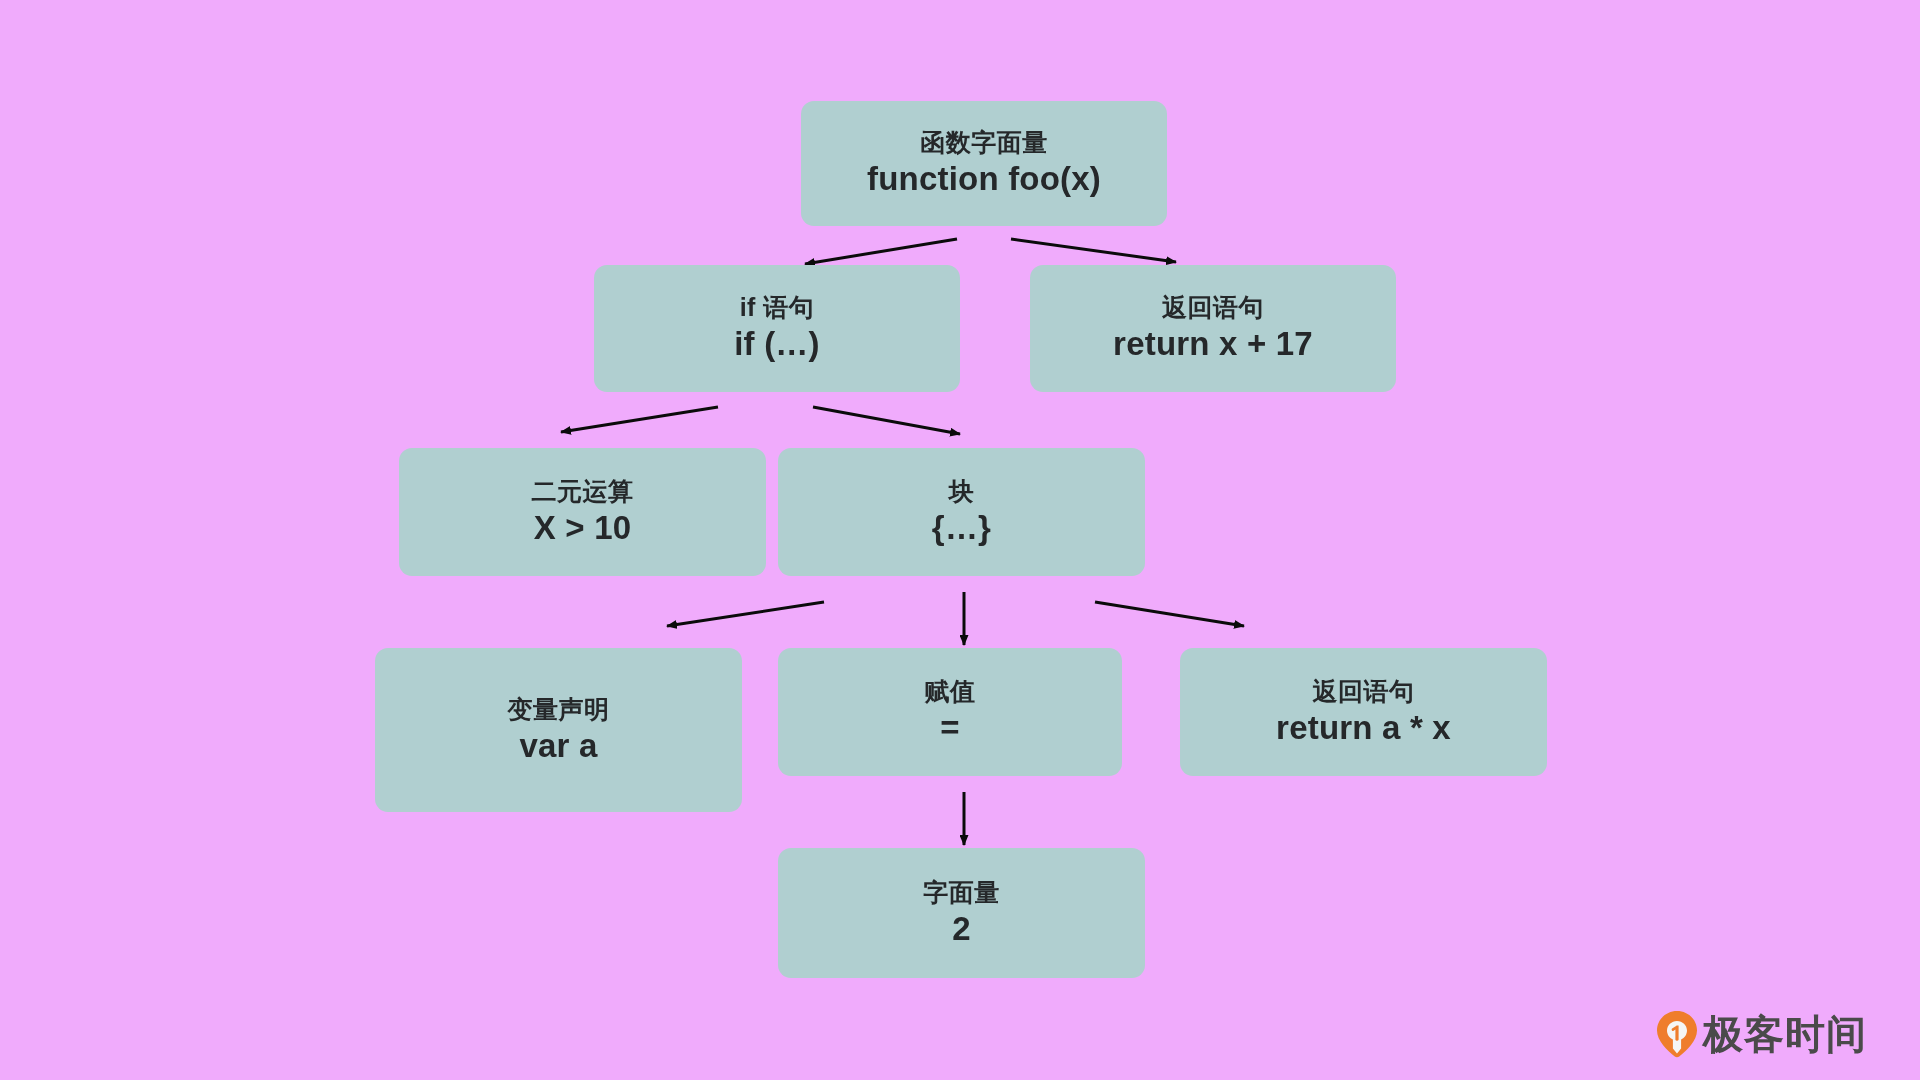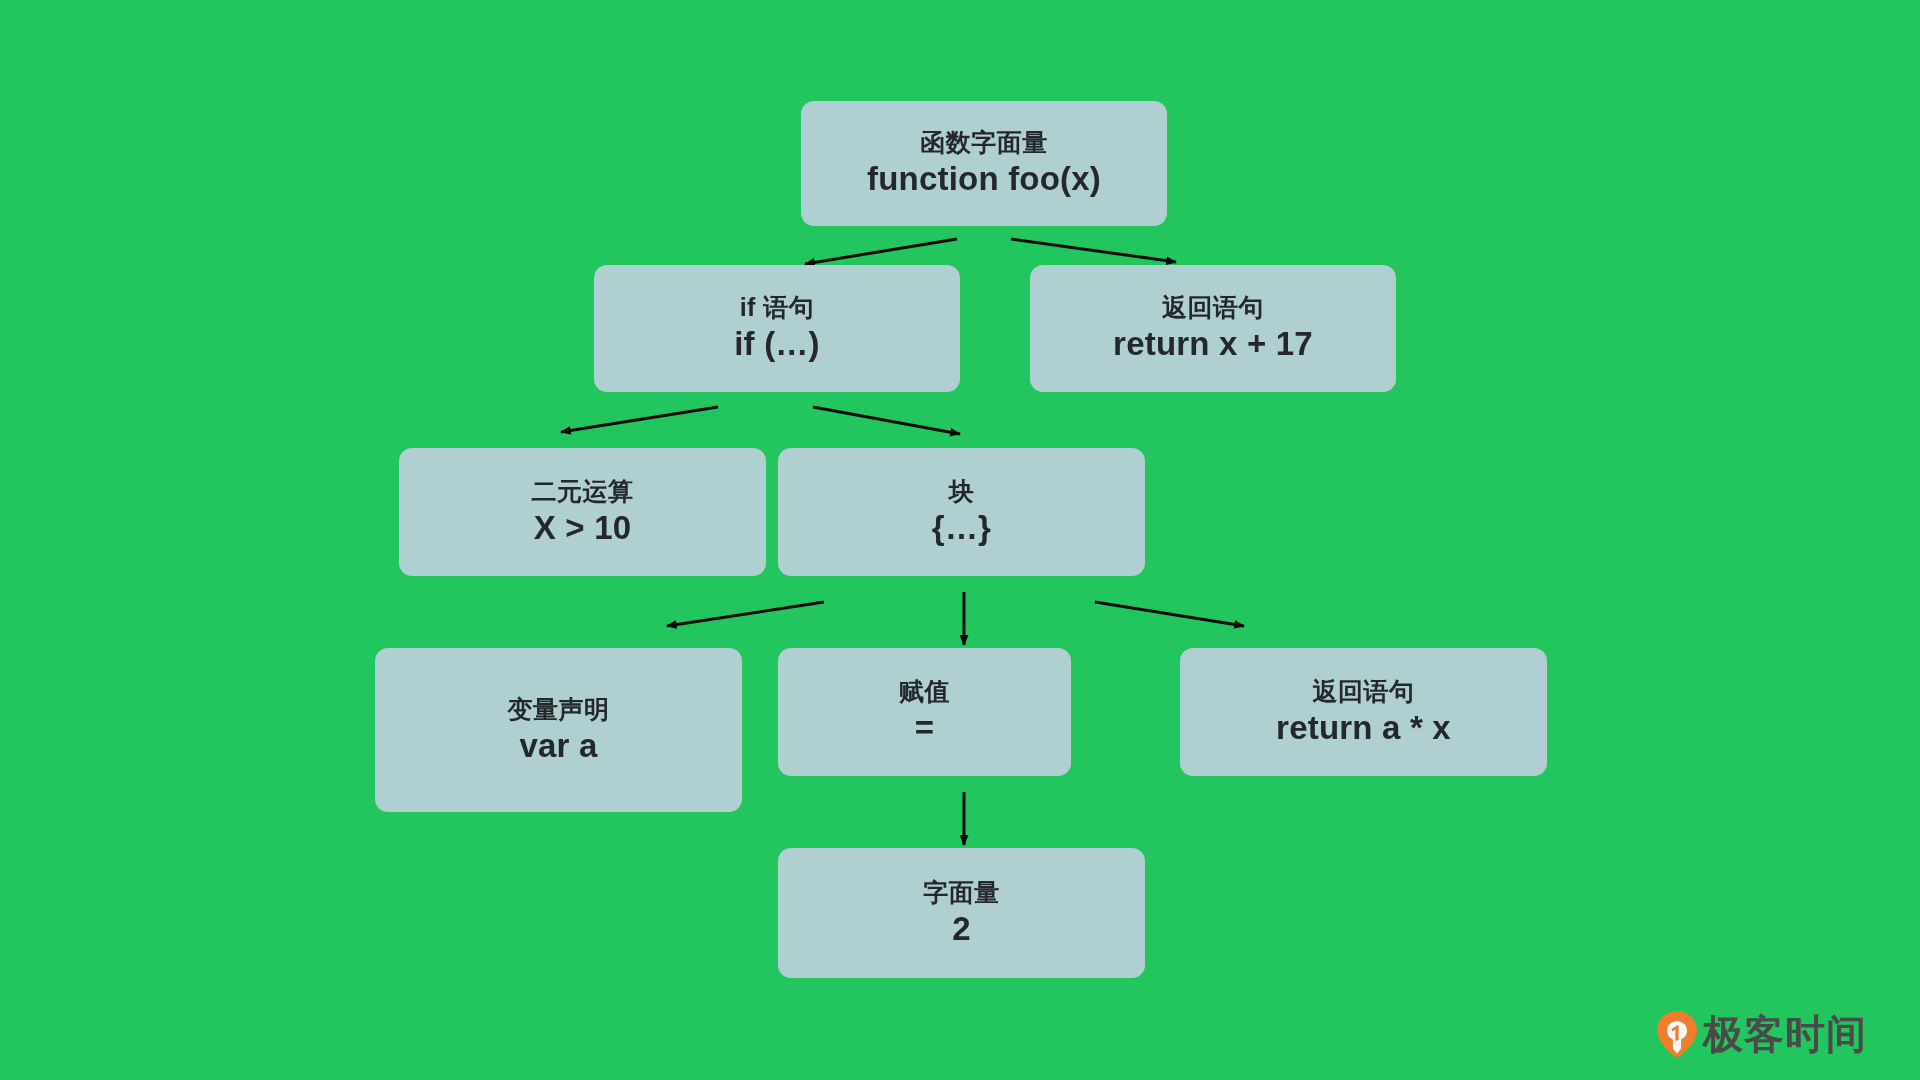--- a/index.html
+++ b/index.html
@@ -68,21 +68,21 @@
     font-weight: bold;
     color: #4a4a4a;
     letter-spacing: 1px;
     line-height: 1;
     font-family: "DejaVu Sans", "Liberation Sans", sans-serif;
   }
 </style>
 </head>
 <body>
 
-<div id="canvas" style="background: #22c55e;">
+<div id="canvas" style="background: #f0abfc;">
 
   <svg id="edges" viewBox="0 0 1920 1080">
     <defs>
       <marker id="arrowhead" markerWidth="11" markerHeight="9" refX="10" refY="4.5" orient="auto" markerUnits="userSpaceOnUse">
         <path d="M0,0 L11,4.5 L0,9 Z" fill="#0b0b0b"></path>
       </marker>
     </defs>
     <g id="edge-lines" stroke="#0b0b0b" stroke-width="3" fill="none">
         <line x1="957" y1="239" x2="805" y2="264" marker-end="url(#arrowhead)"></line>
         <line x1="1011" y1="239" x2="1176" y2="262" marker-end="url(#arrowhead)"></line>
@@ -113,21 +113,21 @@
         <div class="n-code">X &gt; 10</div>
       </div>
       <div class="node" style="left: 778px; top: 448px; width: 367px; height: 128px; background: rgb(176, 207, 208); color: rgb(37, 40, 42);">
         <div class="n-type">块</div>
         <div class="n-code">{…}</div>
       </div>
       <div class="node" style="left: 375px; top: 648px; width: 367px; height: 164px; background: rgb(176, 207, 208); color: rgb(37, 40, 42);">
         <div class="n-type">变量声明</div>
         <div class="n-code">var a</div>
       </div>
-      <div class="node" style="left: 778px; top: 648px; width: 293px; height: 128px; background: rgb(176, 207, 208); color: rgb(37, 40, 42);">
+      <div class="node" style="left: 778px; top: 648px; width: 344px; height: 128px; background: rgb(176, 207, 208); color: rgb(37, 40, 42);">
         <div class="n-type">赋值</div>
         <div class="n-code">=</div>
       </div>
       <div class="node" style="left: 1180px; top: 648px; width: 367px; height: 128px; background: rgb(176, 207, 208); color: rgb(37, 40, 42);">
         <div class="n-type">返回语句</div>
         <div class="n-code">return a * x</div>
       </div>
       <div class="node" style="left: 778px; top: 848px; width: 367px; height: 130px; background: rgb(176, 207, 208); color: rgb(37, 40, 42);">
         <div class="n-type">字面量</div>
         <div class="n-code">2</div>

